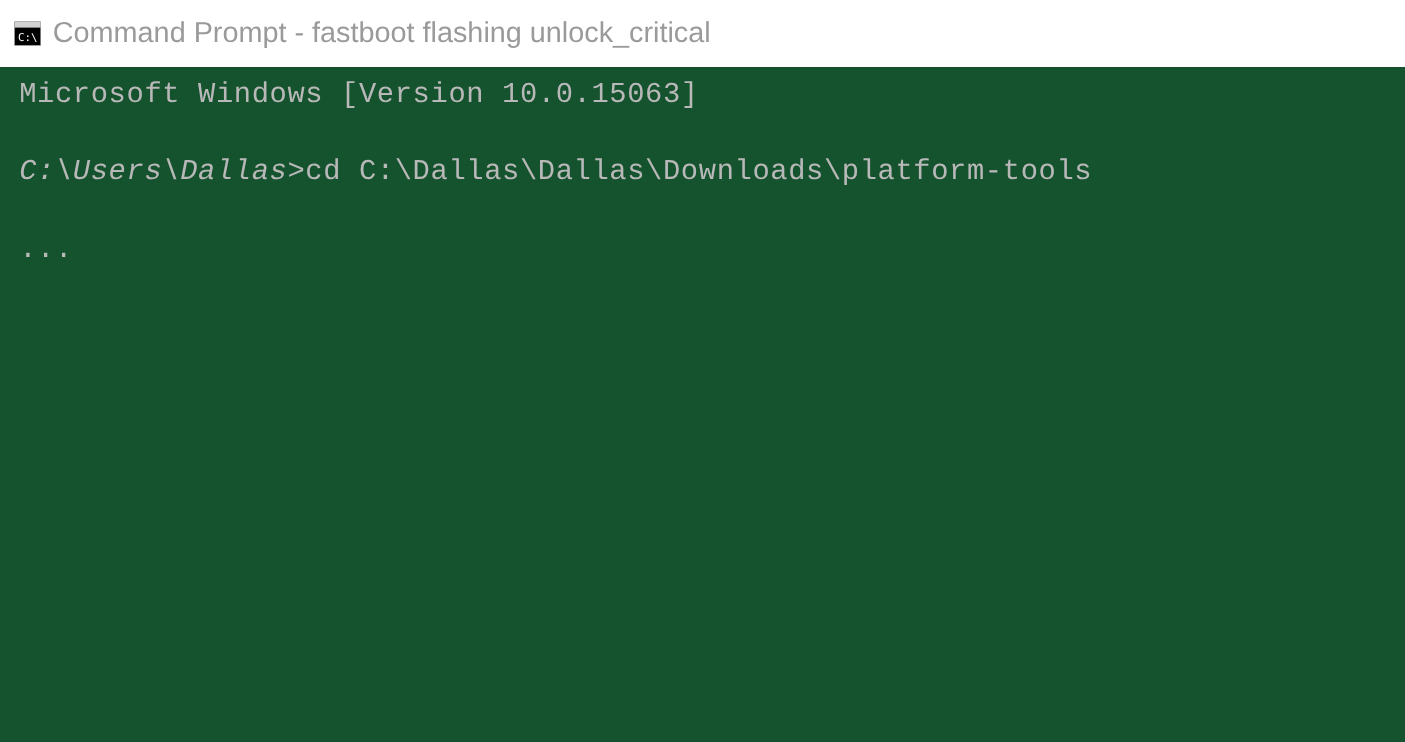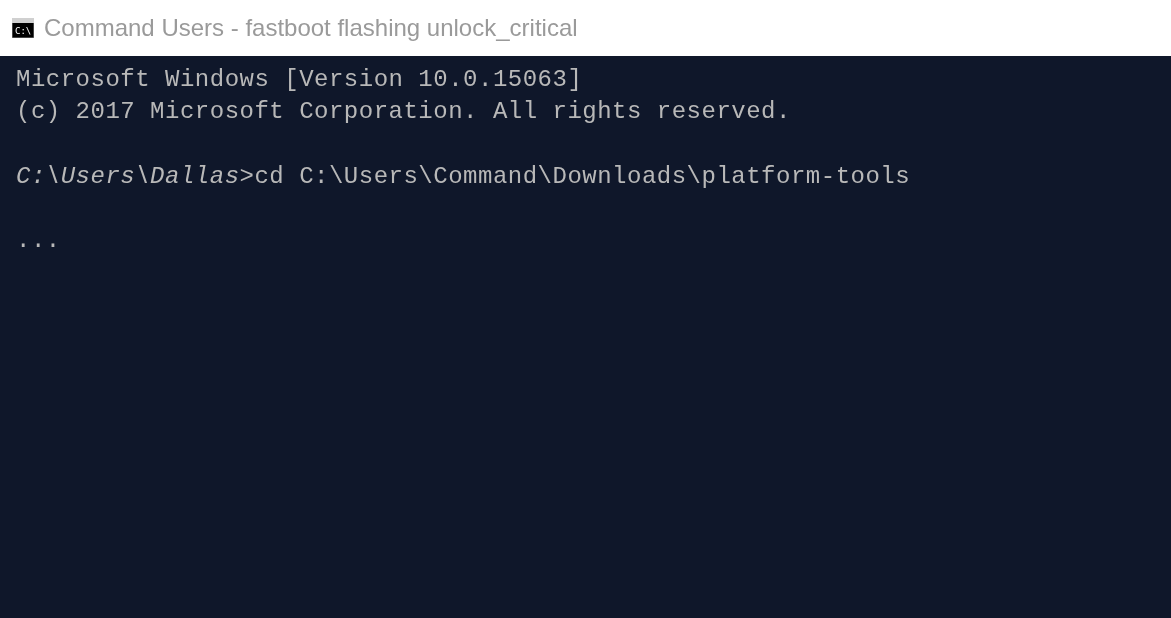--- a/index.html
+++ b/index.html
@@ -37,21 +37,21 @@
     .titlebar-text {
       font-family: 'Segoe UI', Tahoma, sans-serif;
       font-size: 24px;
       color: #9a9a9a;
       font-weight: 400;
       white-space: nowrap;
     }
     .terminal {
       width: 100%;
       height: calc(100% - 56px);
-      background: #0f172a;
+      background: #14532d;
       padding: 8px 16px;
       font-size: 24px;
       line-height: 1.35;
       letter-spacing: 0.5px;
     }
     .term-line {
       white-space: pre;
       color: #b8b8b8;
     }
     .term-blank {
@@ -73,23 +73,22 @@
 <body>
 
 <div class="titlebar">
   <span class="titlebar-icon">
     <svg width="22" height="20" viewBox="0 0 22 20">
       <rect x="0" y="0" width="22" height="20" fill="#000000" stroke="#888" stroke-width="1"></rect>
       <rect x="0" y="0" width="22" height="5" fill="#d0d0d0"></rect>
       <text x="3" y="16" font-family="monospace" font-size="9" fill="#ffffff">C:\</text>
     </svg>
   </span>
-  <span class="titlebar-text">Command Users - fastboot  flashing unlock_critical</span>
+  <span class="titlebar-text">Command Prompt - fastboot  flashing unlock_critical</span>
 </div>
 
 <div class="terminal">
   <div class="term-line">Microsoft Windows [Version 10.0.15063]</div>
-  <div class="term-line">(c) 2017 Microsoft Corporation. All rights reserved.</div>
   <div class="term-blank"></div>
-  <div class="term-line"><span class="prompt">C:\Users\Dallas&gt;</span><span class="cmd-dim">cd C:\Users\Command\Downloads\platform-tools</span></div>
+  <div class="term-line"><span class="prompt">C:\Users\Dallas&gt;</span><span class="cmd-dim">cd C:\Dallas\Dallas\Downloads\platform-tools</span></div>
   <div class="term-blank"></div>
   <div class="term-line">...</div>
 </div>
 
 </body></html>

